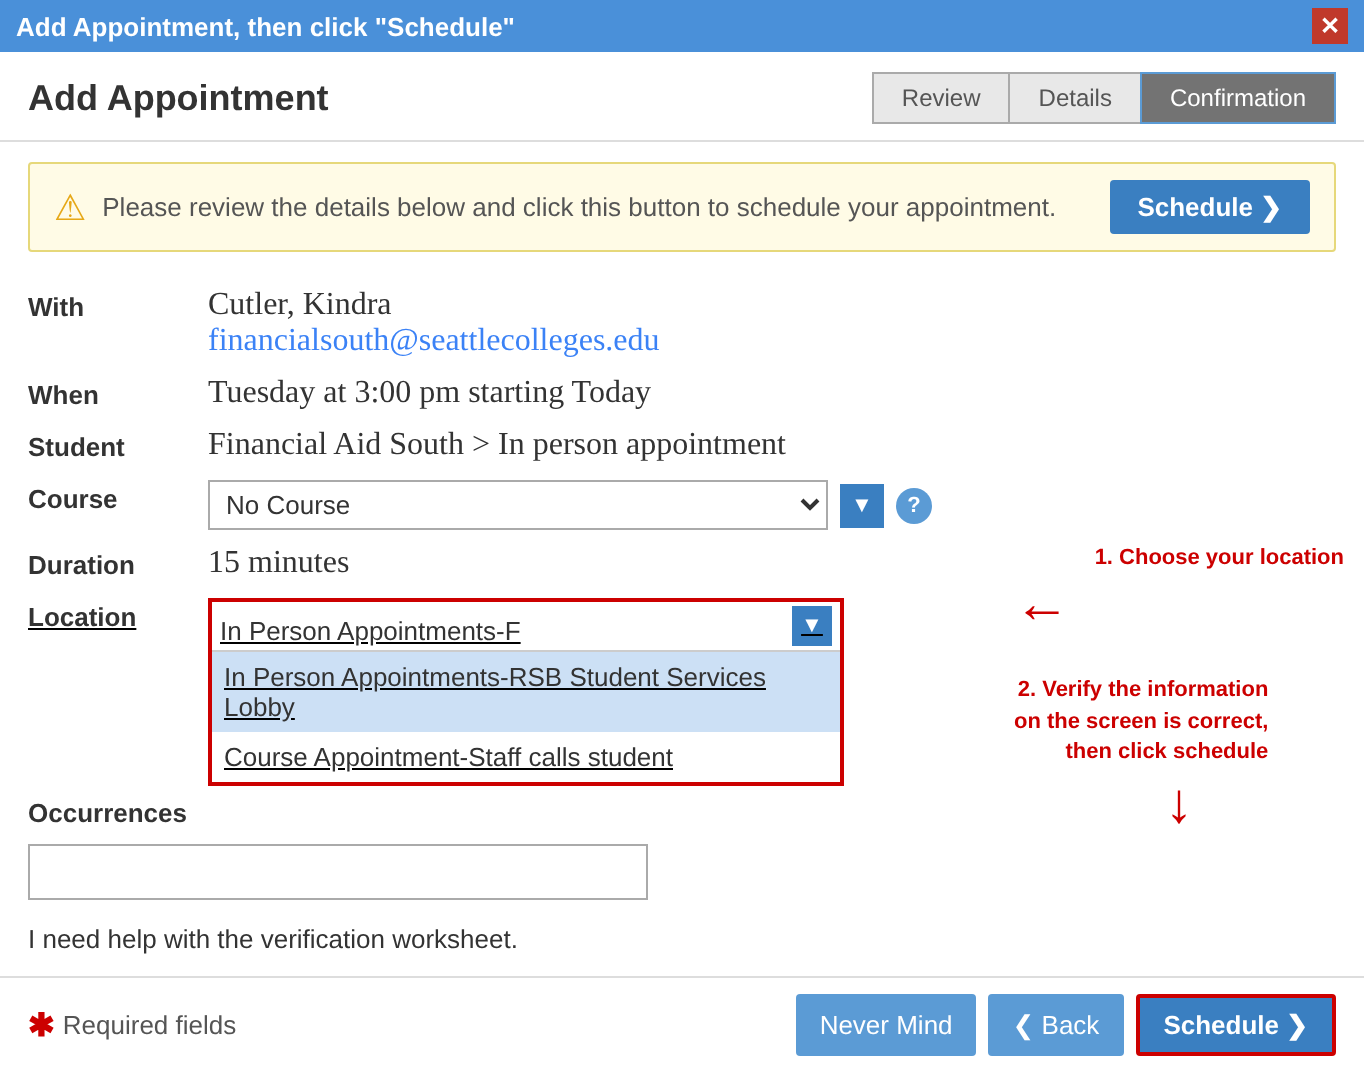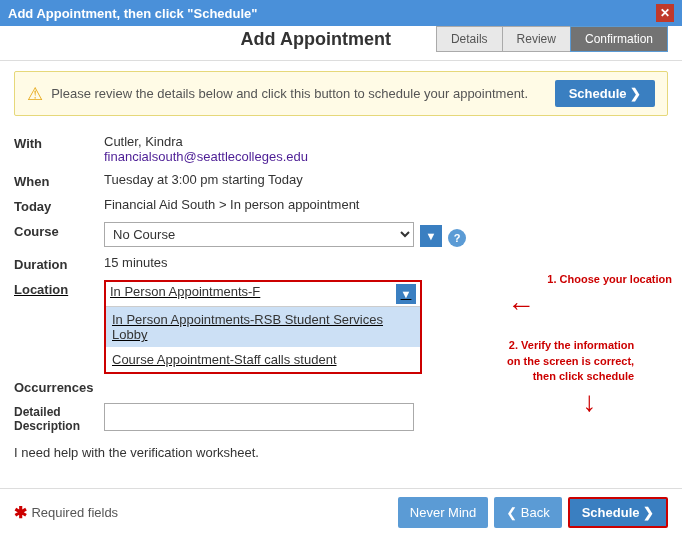--- a/index.html
+++ b/index.html
@@ -35,24 +35,23 @@
       display: flex;
       align-items: center;
       justify-content: center;
       font-weight: bold;
     }
 
     
     .header {
       display: flex;
       align-items: center;
-      justify-content: flex-end;
-      padding: 0 14px 8px 14px;
+      justify-content: space-between;
+      padding: 10px 14px 8px 14px;
       border-bottom: 1px solid #ddd;
-      gap: 45px;
     }
     .page-title {
       font-size: 18px;
       font-weight: bold;
       color: #333;
     }
     .steps {
       display: flex;
       gap: 0;
     }
@@ -120,32 +119,33 @@
     .form-label {
       font-weight: bold;
       color: #333;
       width: 90px;
       flex-shrink: 0;
       padding-top: 2px;
       font-size: 13px;
     }
     .form-value {
       color: #333;
-      font-size: 13px;
+      font-size: 16px;
       flex: 1;
+      font-family: Liberation Serif, serif;
     }
     .form-value a {
-      color: #4c1d95;
+      color: #3b82f6;
       text-decoration: none;
     }
 
     
     .course-row {
       display: flex;
-      align-items: flex-end;
+      align-items: center;
       gap: 6px;
     }
     .course-select {
       border: 1px solid #aaa;
       padding: 3px 4px;
       font-size: 13px;
       width: 310px;
       color: #333;
       background: #fff;
     }
@@ -263,21 +263,21 @@
     .location-dropdown-container {
       position: relative;
     }
     .red-box-inner {
       border: 2px solid #cc0000;
       width: 318px;
       background: #fff;
     }
     .loc-header-row {
       display: flex;
-      align-items: flex-start;
+      align-items: flex-end;
       padding: 2px 4px;
       border-bottom: 1px solid #ccc;
     }
     .loc-header-row input {
       flex: 1;
       border: none;
       outline: none;
       font-size: 13px;
       color: #333;
       background: transparent;
@@ -313,22 +313,22 @@
 <body>
 
 <div class="title-bar">
   <span>Add Appointment, then click "Schedule"</span>
   <button class="title-bar-close">✕</button>
 </div>
 
 <div class="header">
   <span class="page-title">Add Appointment</span>
   <div class="steps">
+    <div class="step">Review</div>
     <div class="step">Details</div>
-    <div class="step">Review</div>
     <div class="step active">Confirmation</div>
   </div>
 </div>
 
 <div class="alert-bar">
   <div class="alert-text">
     <span class="warning-icon">⚠</span>
     <span>Please review the details below and click this button to schedule your appointment.</span>
   </div>
   <button class="schedule-btn-top">Schedule ❯</button>
@@ -345,21 +345,21 @@
       </div>
     </div>
   </div>
 
   <div class="form-row">
     <span class="form-label">When</span>
     <span class="form-value">Tuesday at 3:00 pm starting Today</span>
   </div>
 
   <div class="form-row">
-    <span class="form-label">Today</span>
+    <span class="form-label">Student</span>
     <span class="form-value">Financial Aid South &gt; In person appointment</span>
   </div>
 
   <div class="form-row">
     <span class="form-label">Course</span>
     <div class="course-row">
       <select class="course-select">
         <option>No Course</option>
       </select>
       <button class="dropdown-btn">▼</button>
@@ -388,21 +388,20 @@
     </div>
   </div>
 
   <div class="form-row" style="margin-top:4px;">
     <span class="form-label">Occurrences</span>
     <div style="display:flex; align-items:center; gap:6px; padding-top: 2px;">
     </div>
   </div>
 
   <div class="form-row">
-    <span class="form-label" style="font-size:12px;">Detailed Description</span>
     <textarea class="desc-textarea" style="width: 310px; height: 28px;"></textarea>
   </div>
 </div>
 
 <div class="desc-text">I need help with the verification worksheet.</div>
 
 <div style="position:absolute; right:10px; top:272px; width:165px;">
   <div style="display:flex; align-items:center; gap:4px; justify-content:flex-end;">
     <span style="color:#cc0000; font-size:11px; font-weight:bold; line-height:1.3;">1. Choose your location</span>
   </div>

